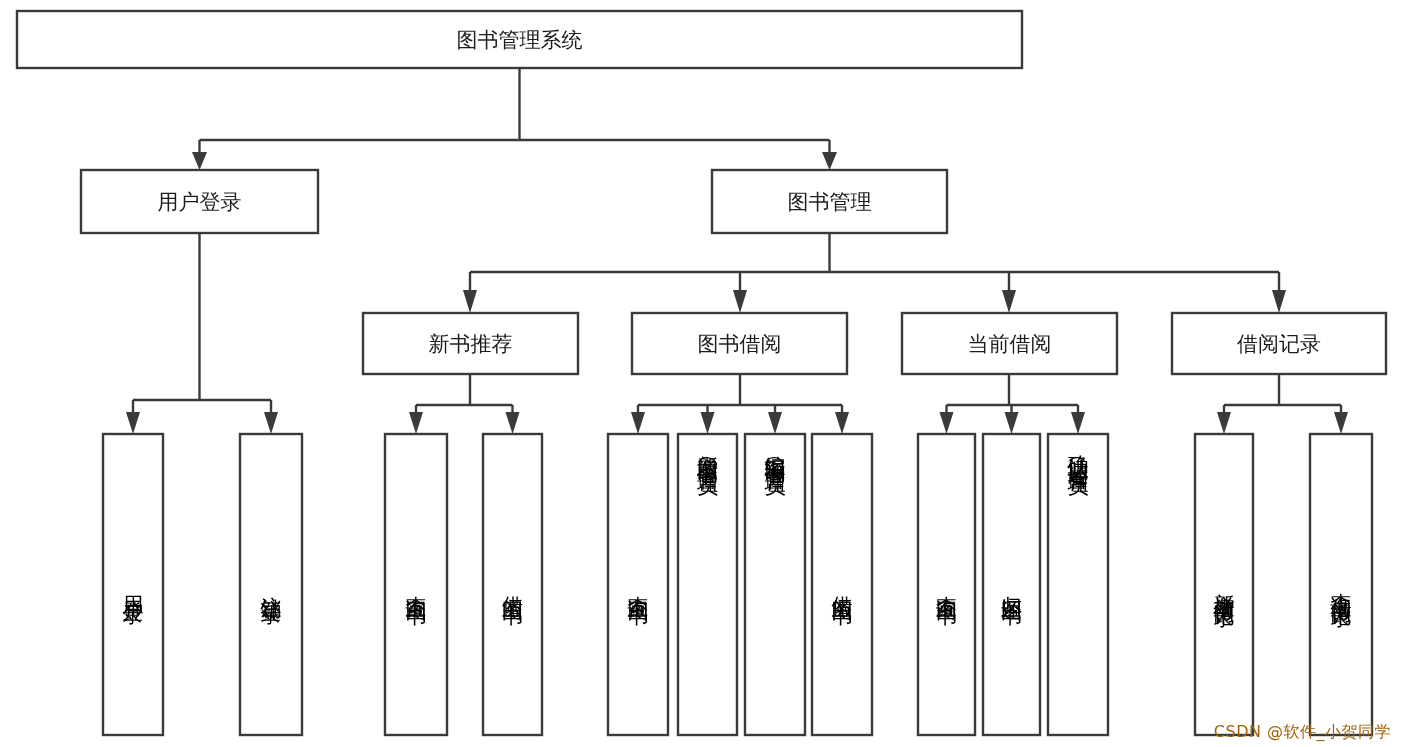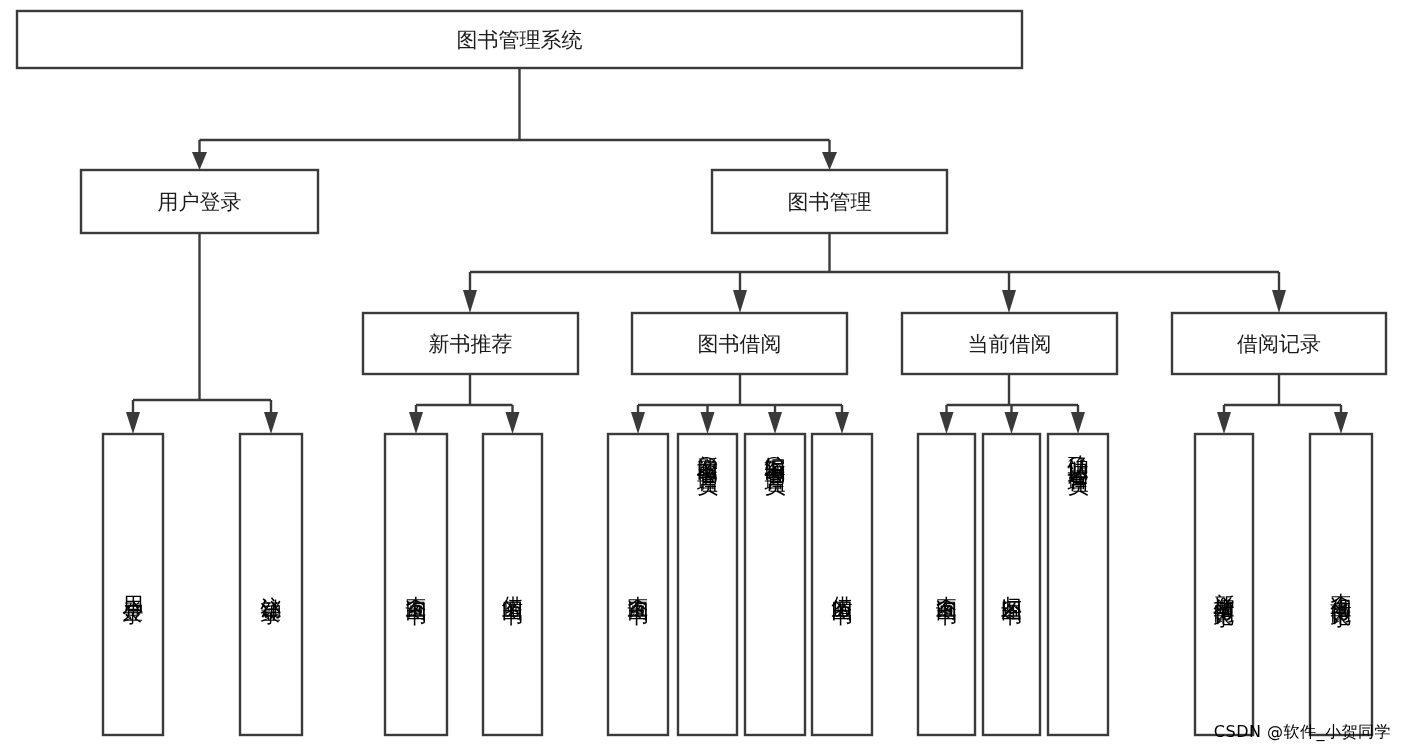--- a/index.html
+++ b/index.html
@@ -56,21 +56,21 @@
     text-orientation: upright;
     letter-spacing: 3px;
     white-space: pre;
   }
   .watermark-text {
     position: absolute;
     right: 14px;
     bottom: 4px;
     font-family: "DejaVu Sans", "Liberation Sans", sans-serif;
     font-size: 16px;
-    color: #000000;
+    color: #a16207;
     letter-spacing: 0.5px;
     user-select: none;
     pointer-events: none;
   }
 </style>
 </head>
 <body>
 
 <div id="diagram-root">
 

